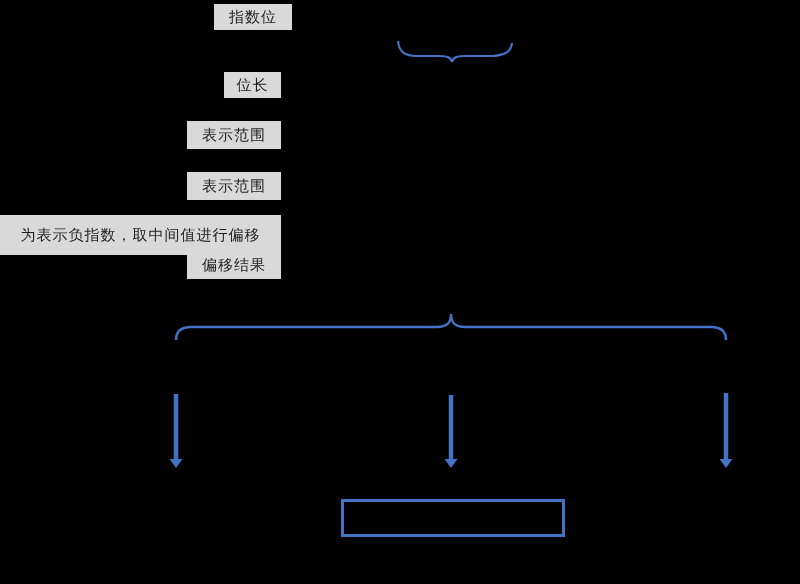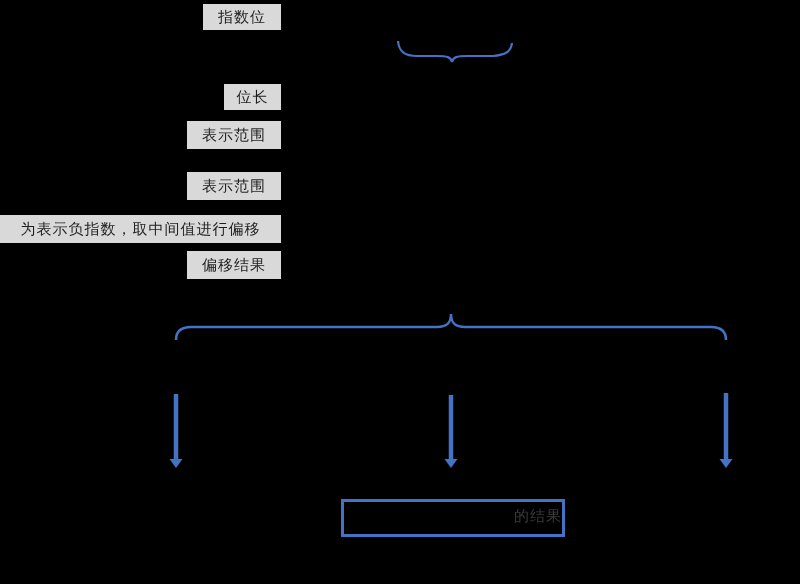--- a/index.html
+++ b/index.html
@@ -16,25 +16,25 @@
     background:var(--background);
     font-family:"DejaVu Sans","Liberation Sans",sans-serif;
   }
   .label-box{
     position:absolute;
     background:var(--label-box-bg);
     color:var(--label-text);
     display:flex;align-items:center;justify-content:center;
     font-size:15px;letter-spacing:1px;white-space:nowrap;
   }
-  #lb-exponent{left:203px;top:4px;width:78px;height:26px;}
-  #lb-bitlen{left:224px;top:72px;width:57px;height:26px;margin-top:12px;}
+  #lb-exponent{left:214px;top:4px;width:78px;height:26px;}
+  #lb-bitlen{left:224px;top:72px;width:57px;height:26px;}
   #lb-range1{left:187px;top:121px;width:94px;height:28px;}
   #lb-range2{left:187px;top:172px;width:94px;height:28px;}
-  #lb-note{left:0px;top:215px;width:281px;height:28px;}
+  #lb-note{left:0px;top:215px;width:281px;height:40px;}
   #lb-offset{left:187px;top:251px;width:94px;height:28px;}
   .shapes{position:absolute;left:0;top:0;width:800px;height:584px;}
   .stroke{stroke:var(--accent-blue);fill:none;}
   .fill{fill:var(--accent-blue);stroke:none;}
   .faint{
     position:absolute;left:432px;top:507px;width:130px;
     text-align:right;color:var(--faint-text);
     font-size:15px;letter-spacing:1px;white-space:nowrap;
   }
 </style>
@@ -69,15 +69,14 @@
     </g>
 
     <g>
       <line class="stroke" stroke-width="4.5" x1="726" y1="393" x2="726" y2="460"></line>
       <polygon class="fill" points="719.5,459 732.5,459 726,468"></polygon>
     </g>
 
     <rect class="stroke" stroke-width="3" x="342.5" y="500.5" width="221" height="35"></rect>
   </svg>
 
-  <div class="faint">的结果</div>
 
 </div>
 
 </body></html>

